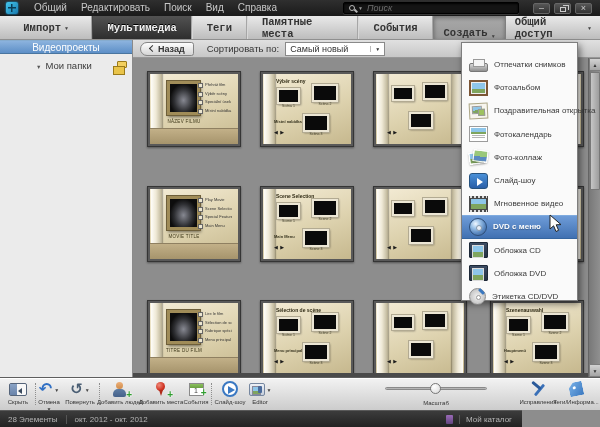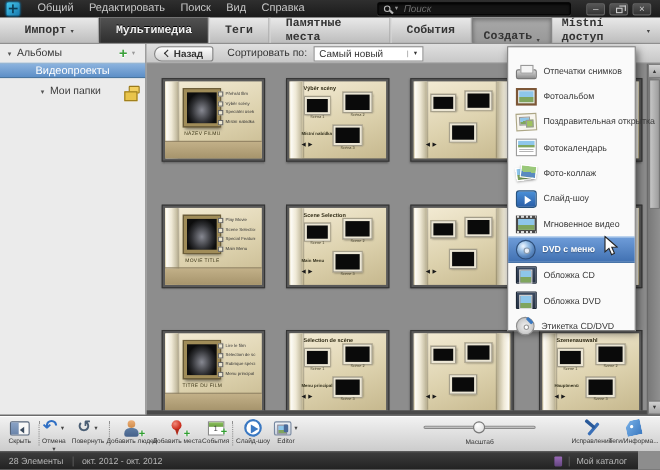--- a/index.html
+++ b/index.html
@@ -195,21 +195,21 @@
         background:radial-gradient(circle at 35% 30%,#fff,#d8d8d8);border:1px solid #777;}
   .zoom-lb{position:absolute;left:385px;top:22px;width:102px;text-align:center;font-size:6px;color:#333;}
   .i-fix{width:16px;height:16px;position:relative;}
   .i-fix::before{content:"";position:absolute;left:8px;top:2px;width:3px;height:14px;background:#3a70b8;transform:rotate(40deg);border-radius:1px;}
   .i-fix::after{content:"";position:absolute;left:1px;top:3px;width:11px;height:3px;background:#2a5a9a;transform:rotate(40deg);border-radius:1px;}
   .i-tag{width:14px;height:14px;background:linear-gradient(135deg,#7ab2e8,#3a78c0);transform:rotate(-12deg);position:relative;
          clip-path:polygon(0 38%,38% 0,100% 0,100% 100%,0 100%);}
   .i-tag::before{content:"";position:absolute;left:4px;top:4px;width:3px;height:3px;background:#fff;border-radius:50%;}
 
   
-  .statusbar{position:absolute;left:0;top:410px;width:580px;height:17px;display:flex;align-items:center;
+  .statusbar{position:absolute;left:0;top:410px;width:522px;height:17px;display:flex;align-items:center;
              background:linear-gradient(#3c3c3c,#222);border-top:1px solid #595959;color:#b5b5b5;font-size:8px;z-index:6;}
   .st-div{border-left:1px solid #565656;height:9px;margin:0 8px;}
   .cat-icon{width:7px;height:9px;background:linear-gradient(#9a6ab8,#63457f);border-radius:1px;margin-right:6px;}
 </style>
 </head>
 <body>
 
 <div class="app">
 
   <div class="menubar">
@@ -239,33 +239,25 @@
       </div>
     <div class="tab active">Мультимедиа</div>
     <div class="tab">Теги</div>
     <div class="tab">Памятные места</div>
     <div class="tab">События</div>
     <div class="tr-spacer"></div>
     <div class="create-btn dd">
         <span>Создать</span>
       </div>
     <div class="share-btn dd">
-        <span>Místní доступ</span>
+        <span>Общий доступ</span>
       </div>
   </div>
 
   <div class="sidebar">
-    <div class="sb-header">
-      <span class="tri"></span>
-      <span>Альбомы</span>
-      <span class="plus-btn">
-          <span class="plus-g"></span>
-          <span class="mag-dd"></span>
-        </span>
-    </div>
     <div class="sb-row center">Видеопроекты</div>
     <div class="sb-header" style="margin-top:3px;padding-left:36px;">
       <span class="tri"></span>
       <span>Мои папки</span>
       <span class="folders-icon"></span>
     </div>
   </div>
 
   <div class="sortbar">
     <div class="back-btn">

